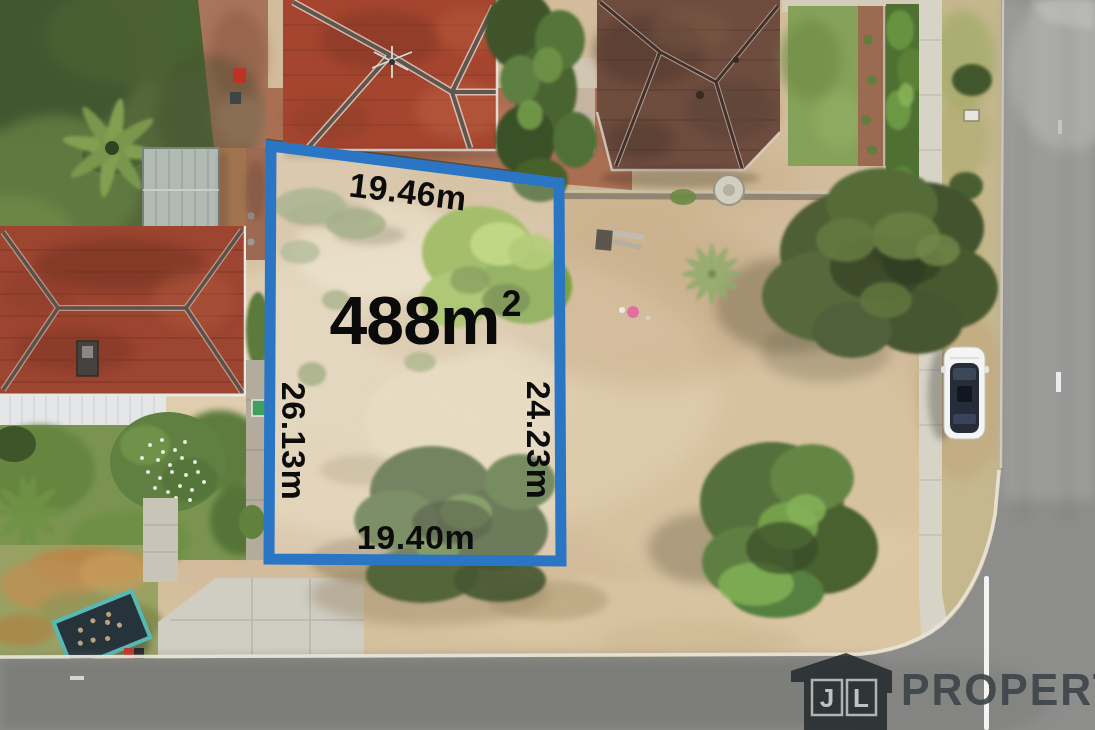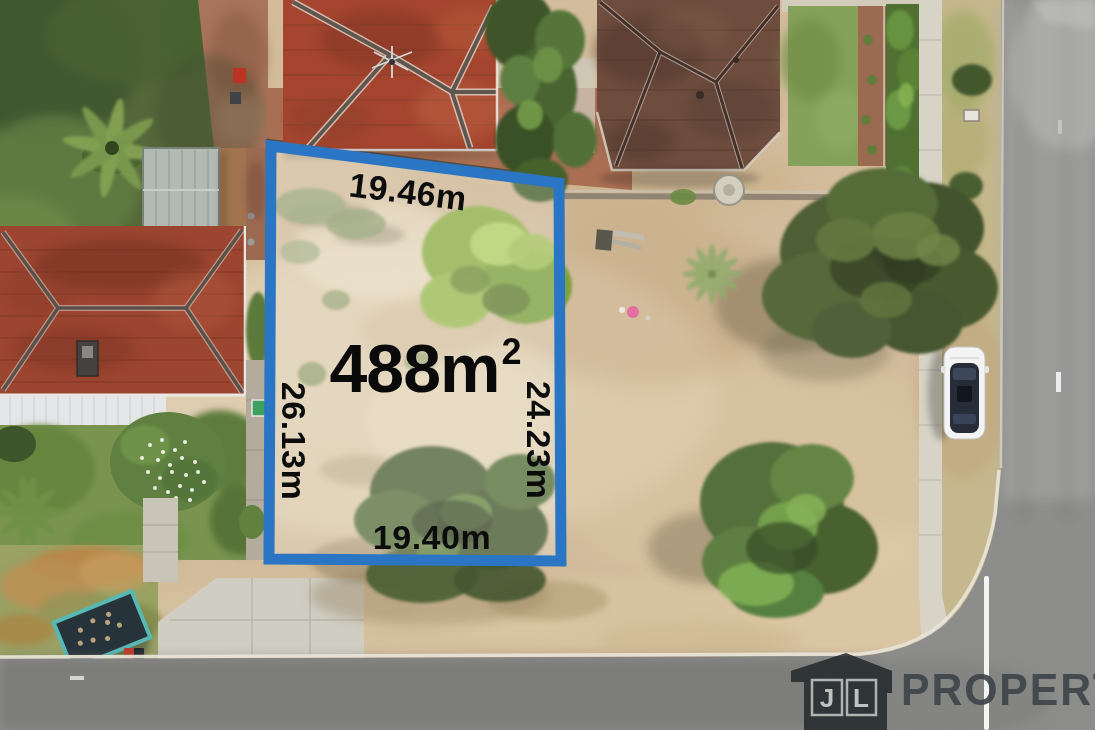--- a/index.html
+++ b/index.html
@@ -12,24 +12,24 @@
   .b2{filter:blur(3px);}
   .b3{filter:blur(6px);}
   .b4{filter:blur(12px);}
   .dim-label{
     position:absolute;color:#0c0c0c;font-weight:700;font-size:34px;
     white-space:nowrap;letter-spacing:.5px;
   }
   .dim-top{left:408px;top:192px;transform:translate(-50%,-50%) rotate(7deg);}
   .dim-left{left:293px;top:441px;transform:translate(-50%,-50%) rotate(90deg);}
   .dim-right{left:538px;top:440px;transform:translate(-50%,-50%) rotate(90deg);}
-  .dim-bottom{left:432px;top:537px;transform:translate(-50%,-50%);}
+  .dim-bottom{left:416px;top:537px;transform:translate(-50%,-50%);}
   .area-label{
     position:absolute;left:424px;top:320px;transform:translate(-50%,-50%);
-    color:#0a0a0a;font-weight:700;font-size:68px;white-space:nowrap;letter-spacing:-1px;margin-top:48px;
+    color:#0a0a0a;font-weight:700;font-size:68px;white-space:nowrap;letter-spacing:-1px;
   }
   .area-label sup{font-size:36px;position:relative;top:-4px;left:2px;}
   .logo{position:absolute;left:785px;top:648px;width:310px;height:84px;}
   .logo .wordmark{
     position:absolute;left:116px;top:16px;font-size:45px;font-weight:700;
     letter-spacing:2px;color:rgba(62,68,73,.92);transform:scaleX(.95);
     transform-origin:left center;white-space:nowrap;
   }
 </style>
 </head>

